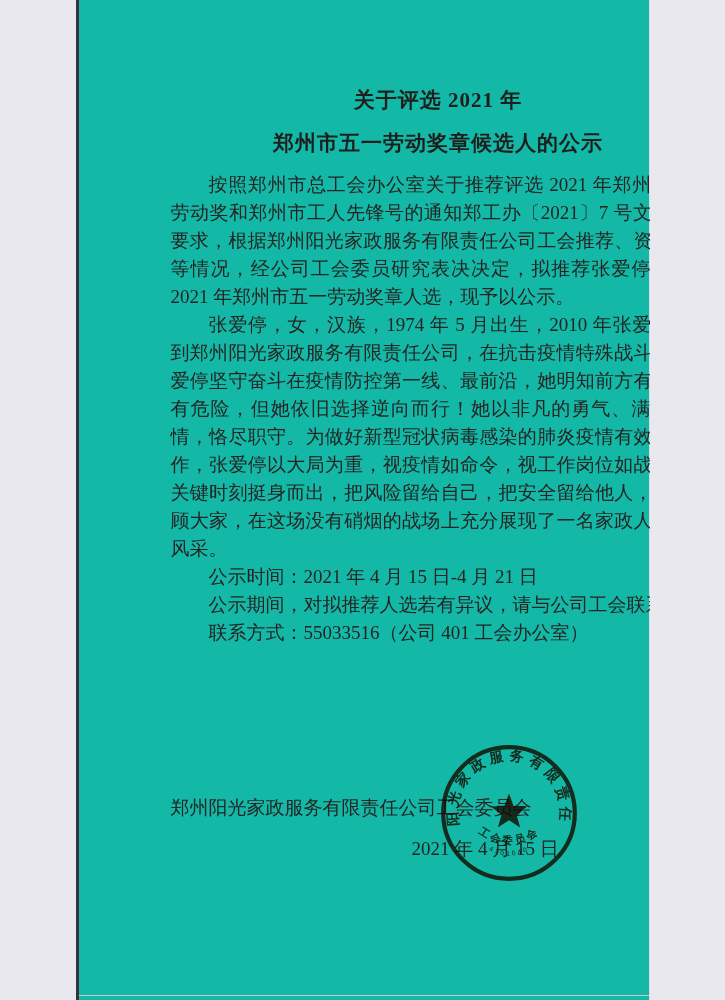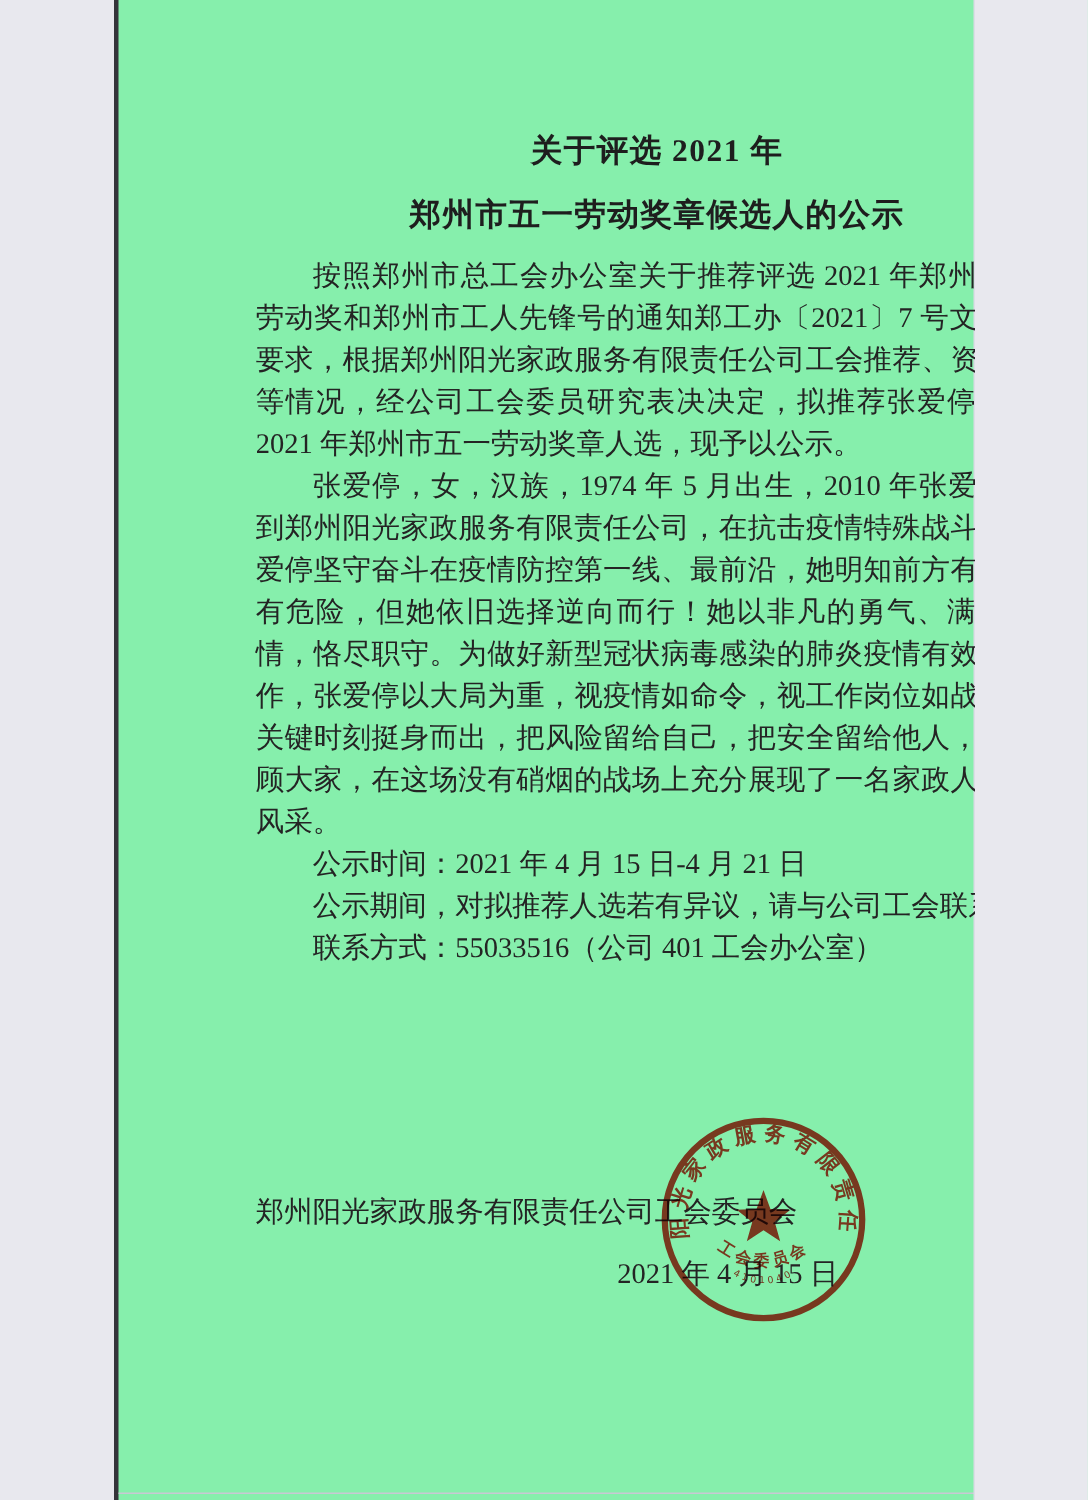--- a/index.html
+++ b/index.html
@@ -5,21 +5,21 @@
   html, body {
     margin: 0;
     padding: 0;
     background: #e8e8ee;
   }
   .page {
     position: relative;
     width: 574px;
     height: 1000px;
     margin: 0 auto;
-    background: #86efac;
+    background: #14b8a6;
     overflow: hidden;
     font-family: "Liberation Serif", "DejaVu Serif", serif;
     color: #262626;
   }
   
   .edge-left {
     position: absolute; left: 0; top: 0; width: 3px; height: 100%;
     background: #35343a;
   }
   .edge-bottom {

